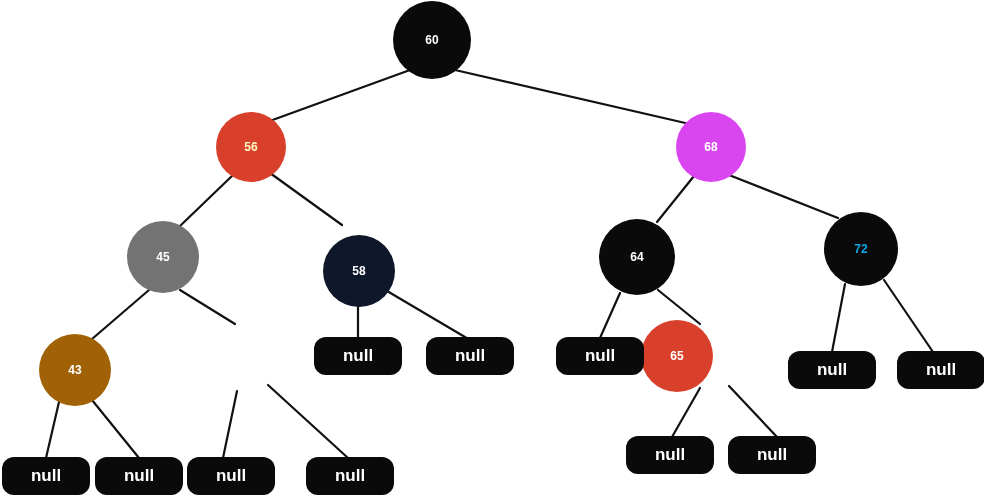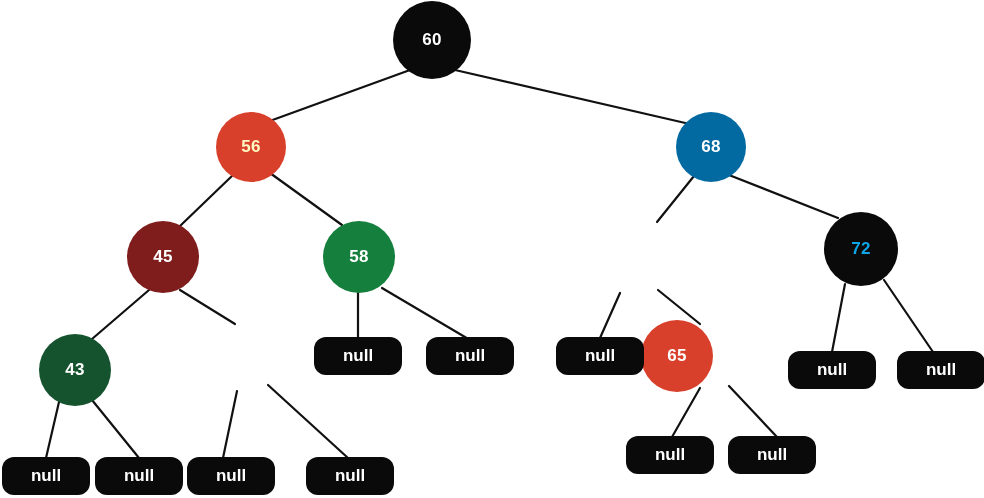--- a/index.html
+++ b/index.html
@@ -22,21 +22,21 @@
     width: 984px;
     height: 498px;
   }
   .node {
     position: absolute;
     display: flex;
     align-items: center;
     justify-content: center;
     color: #ffffff;
     font-weight: bold;
-    font-size: 17px;
+    font-size: 12px;
     border-radius: 50%;
     transform: translate(-50%, -50%);
     letter-spacing: 0.2px;
     z-index: 3;
   }
   .node.black { background: #0a0a0a; }
   .node.red   { background: #d8402b; }
   .nil {
     position: absolute;
     display: flex;
@@ -72,25 +72,26 @@
       <line x1="884" y1="280" x2="933" y2="352" stroke="#111111" stroke-width="2.2" stroke-linecap="round"></line>
       <line x1="59" y1="402" x2="46" y2="458" stroke="#111111" stroke-width="2.2" stroke-linecap="round"></line>
       <line x1="92" y1="400" x2="139" y2="458" stroke="#111111" stroke-width="2.2" stroke-linecap="round"></line>
       <line x1="237" y1="391" x2="223" y2="458" stroke="#111111" stroke-width="2.2" stroke-linecap="round"></line>
       <line x1="268" y1="385" x2="348" y2="458" stroke="#111111" stroke-width="2.2" stroke-linecap="round"></line>
       <line x1="700" y1="388" x2="672" y2="437" stroke="#111111" stroke-width="2.2" stroke-linecap="round"></line>
       <line x1="729" y1="386" x2="777" y2="437" stroke="#111111" stroke-width="2.2" stroke-linecap="round"></line>
     </svg>
 <div class="node black" style="left: 432px; top: 40px; width: 78px; height: 78px; background: rgb(10, 10, 10); color: rgb(255, 255, 255);">60</div>
     <div class="node red" style="left: 251px; top: 147px; width: 70px; height: 70px; background: rgb(216, 64, 43); color: #fef9c3;">56</div>
-    <div class="node red" style="left: 711px; top: 147px; width: 70px; height: 70px; background: #0369a1; color: rgb(255, 255, 255);">68</div>
-    <div class="node black" style="left: 163px; top: 257px; width: 72px; height: 72px; background: #7f1d1d; color: rgb(255, 255, 255);">45</div>
-    <div class="node black" style="left: 359px; top: 257px; width: 72px; height: 72px; background: #15803d; color: rgb(255, 255, 255);">58</div>
+    <div class="node red" style="left: 711px; top: 147px; width: 70px; height: 70px; background: #d946ef; color: rgb(255, 255, 255);">68</div>
+    <div class="node black" style="left: 163px; top: 257px; width: 72px; height: 72px; background: #737373; color: rgb(255, 255, 255);">45</div>
+    <div class="node black" style="left: 359px; top: 271px; width: 72px; height: 72px; background: #0f172a; color: rgb(255, 255, 255);">58</div>
+    <div class="node black" style="left: 637px; top: 257px; width: 76px; height: 76px; background: rgb(10, 10, 10); color: rgb(255, 255, 255);">64</div>
     <div class="node black" style="left: 861px; top: 249px; width: 74px; height: 74px; background: rgb(10, 10, 10); color: #0ea5e9;">72</div>
-    <div class="node red" style="left: 75px; top: 370px; width: 72px; height: 72px; background: #14532d; color: rgb(255, 255, 255);">43</div>
+    <div class="node red" style="left: 75px; top: 370px; width: 72px; height: 72px; background: #a16207; color: rgb(255, 255, 255);">43</div>
     <div class="node red" style="left: 677px; top: 356px; width: 72px; height: 72px; background: rgb(216, 64, 43); color: rgb(255, 255, 255);">65</div>
     <div class="nil" style="left: 358px; top: 356px; width: 88px; height: 38px; color: rgb(255, 255, 255);">null</div>
     <div class="nil" style="left: 470px; top: 356px; width: 88px; height: 38px; color: rgb(255, 255, 255);">null</div>
     <div class="nil" style="left: 600px; top: 356px; width: 88px; height: 38px; color: rgb(255, 255, 255);">null</div>
     <div class="nil" style="left: 832px; top: 370px; width: 88px; height: 38px; color: rgb(255, 255, 255);">null</div>
     <div class="nil" style="left: 941px; top: 370px; width: 88px; height: 38px; color: rgb(255, 255, 255);">null</div>
     <div class="nil" style="left: 46px; top: 476px; width: 88px; height: 38px; color: rgb(255, 255, 255);">null</div>
     <div class="nil" style="left: 139px; top: 476px; width: 88px; height: 38px; color: rgb(255, 255, 255);">null</div>
     <div class="nil" style="left: 231px; top: 476px; width: 88px; height: 38px; color: rgb(255, 255, 255);">null</div>
     <div class="nil" style="left: 350px; top: 476px; width: 88px; height: 38px; color: rgb(255, 255, 255);">null</div>

